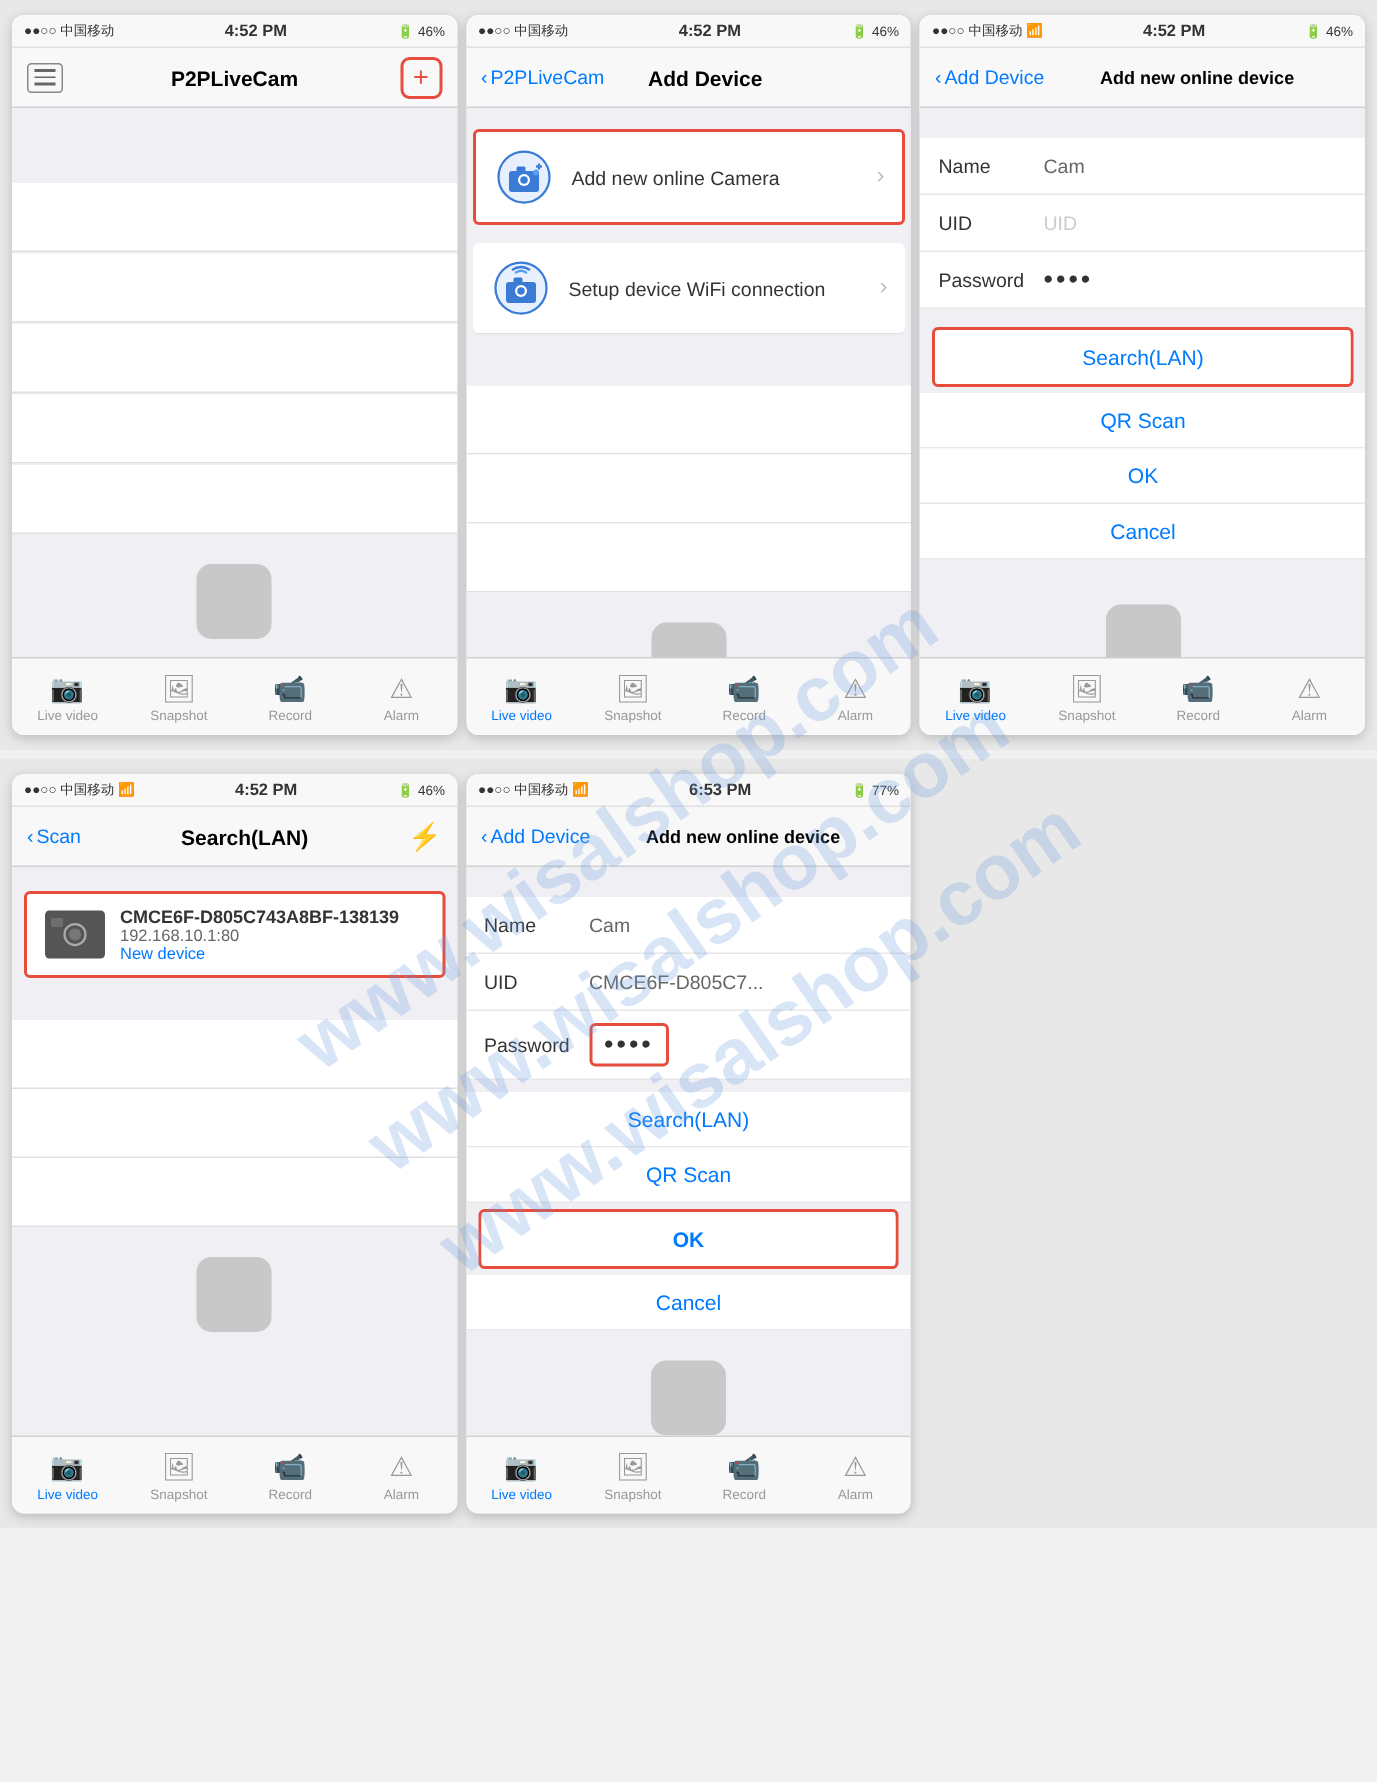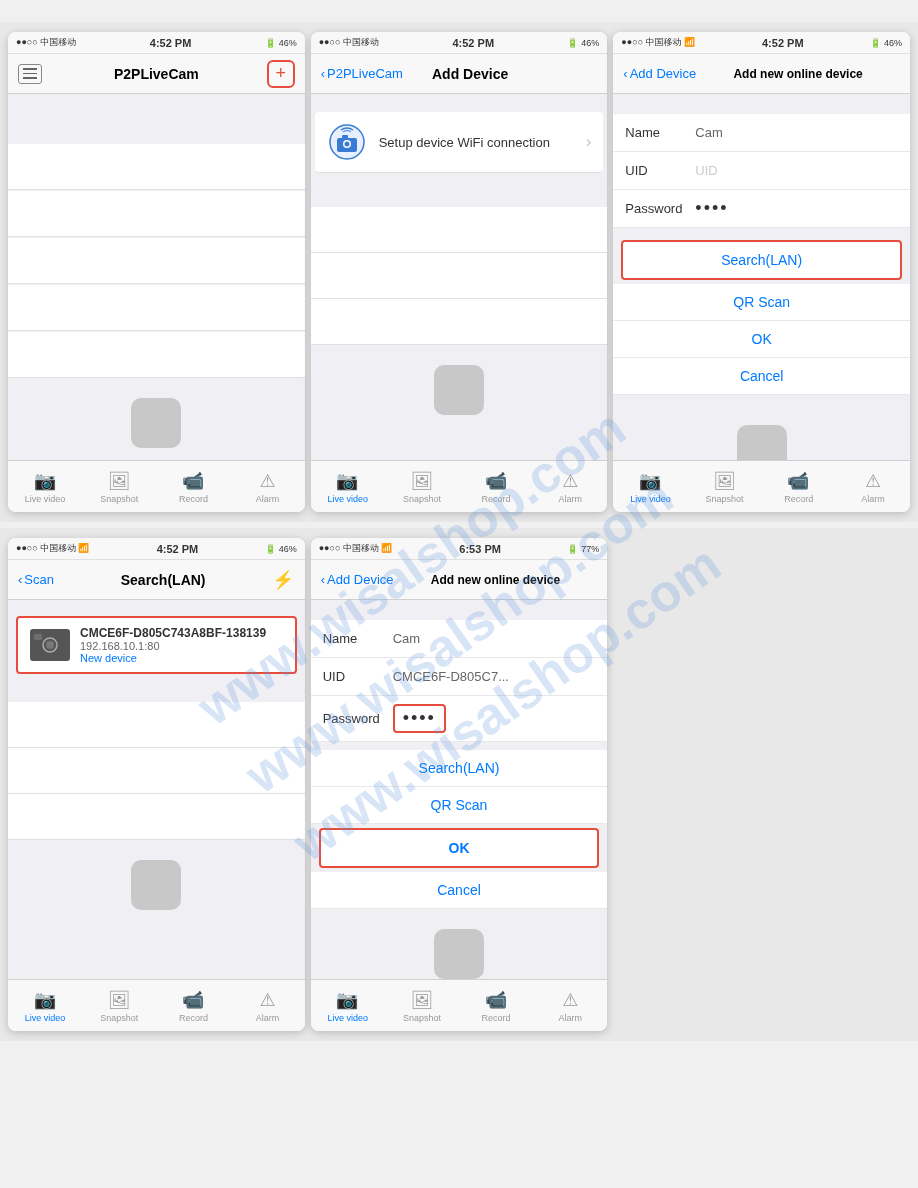--- a/index.html
+++ b/index.html
@@ -33,21 +33,20 @@
       user-select: none;
     }
 
     
     .top-row {
       display: flex;
       flex-direction: row;
       width: 100%;
       height: 500px;
       background: #e5e5ea;
-      margin-top: 22px;
     }
 
     
     .phone-screen {
       background: #ffffff;
       display: flex;
       flex-direction: column;
       overflow: hidden;
       position: relative;
     }
@@ -334,20 +333,36 @@
         <span>‹</span>
         <span>P2PLiveCam</span>
       </div>
       <span class="nav-title">Add Device</span>
       <div style="width:60px;"></div>
     </div>
 
     <div class="content">
       <div style="height:10px; background:#efeff4;"></div>
 
+      <div class="list-item" style="border: 2px solid #e74c3c; margin: 4px; border-radius:4px; background:#fff;">
+        <div class="item-icon">
+          <svg width="36" height="36" viewBox="0 0 36 36">
+            <circle cx="18" cy="18" r="17" fill="#e8f0ff" stroke="#3a7bd5" stroke-width="1.5"></circle>
+            <rect x="8" y="14" width="20" height="14" rx="2" fill="#3a7bd5"></rect>
+            <circle cx="18" cy="20" r="4" fill="#fff"></circle>
+            <circle cx="18" cy="20" r="2.5" fill="#3a7bd5"></circle>
+            <rect x="13" y="11" width="6" height="4" rx="1" fill="#3a7bd5"></rect>
+            <circle cx="26" cy="15" r="2" fill="#5a9ff5"></circle>
+            <line x1="28" y1="9" x2="28" y2="13" stroke="#3a7bd5" stroke-width="1.5"></line>
+            <line x1="26" y1="11" x2="30" y2="11" stroke="#3a7bd5" stroke-width="1.5"></line>
+          </svg>
+        </div>
+        <span class="item-text">Add new online Camera</span>
+        <span class="chevron-right"></span>
+      </div>
 
       <div style="height:4px; background:#efeff4;"></div>
 
       <div class="list-item" style="margin: 4px; border-radius:4px;">
         <div class="item-icon">
           <svg width="36" height="36" viewBox="0 0 36 36">
             <circle cx="18" cy="18" r="17" fill="#e8f0ff" stroke="#3a7bd5" stroke-width="1.5"></circle>
             <rect x="8" y="14" width="20" height="14" rx="2" fill="#3a7bd5"></rect>
             <circle cx="18" cy="20" r="4" fill="#fff"></circle>
             <circle cx="18" cy="20" r="2.5" fill="#3a7bd5"></circle>

